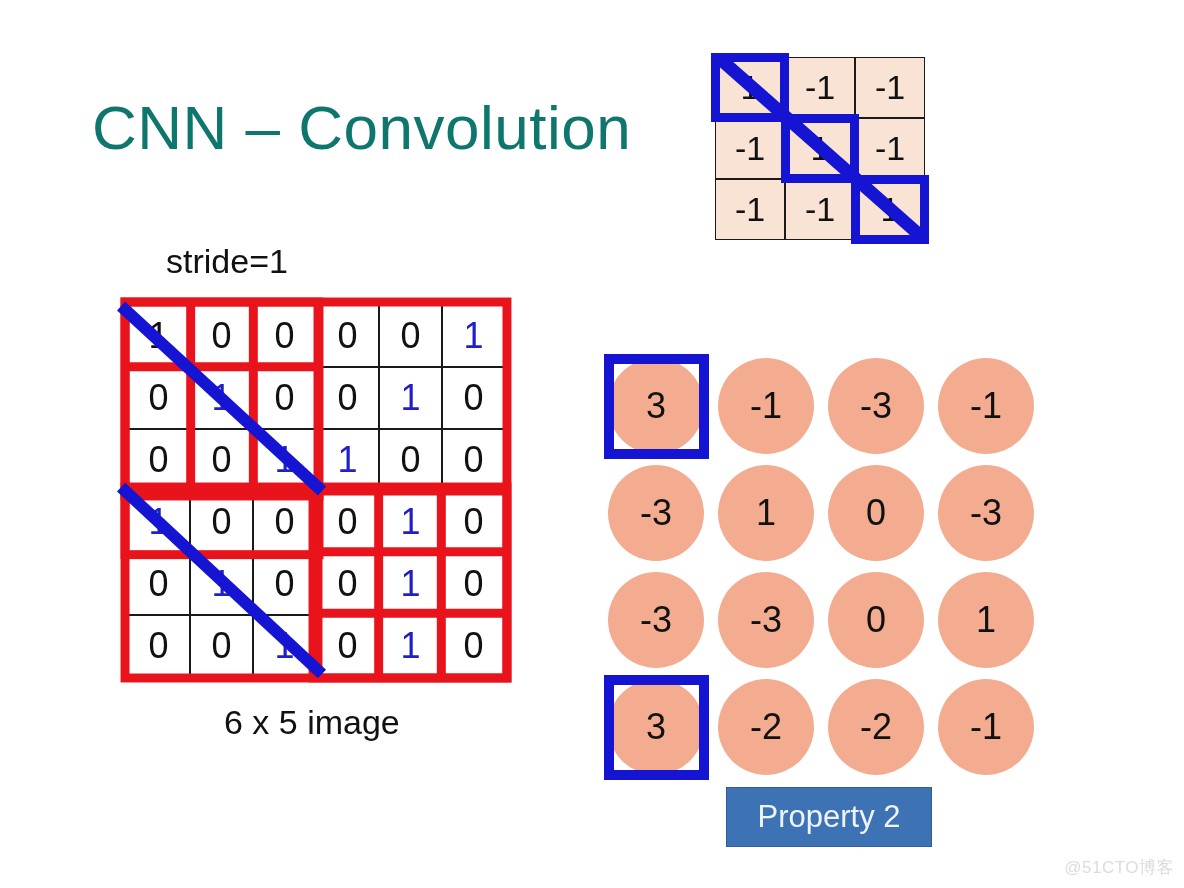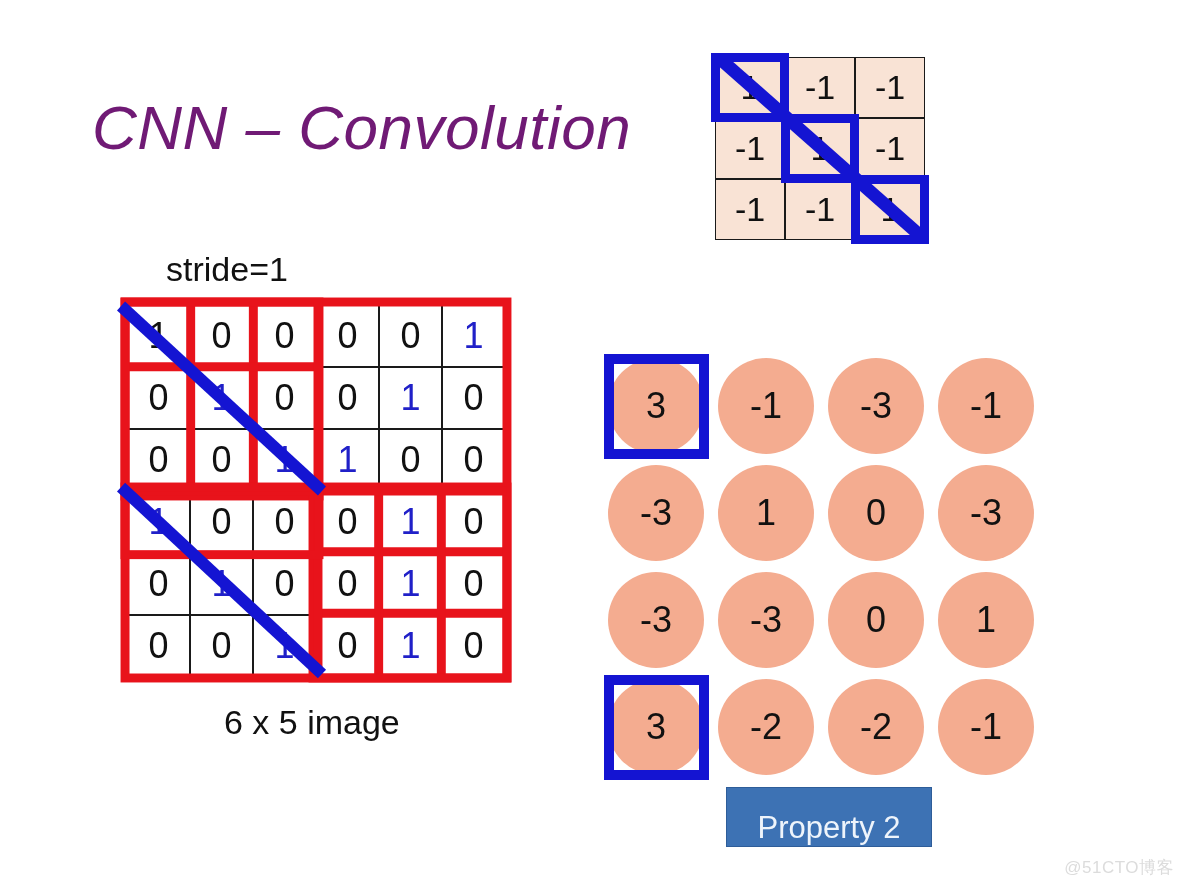--- a/index.html
+++ b/index.html
@@ -20,28 +20,27 @@
   }
 
   
   #title {
     position: absolute;
     left: 92px;
     top: 92px;
     font-size: 62px;
     font-weight: 400;
     letter-spacing: 0.5px;
-    color: #701a75;
-    white-space: nowrap;
-    font-style: italic;
+    color: #0f766e;
+    white-space: nowrap;
   }
   #stride-label {
     position: absolute;
     left: 166px;
-    top: 250px;
+    top: 242px;
     font-size: 34px;
     color: #111111;
     white-space: nowrap;
     text-align: right;
   }
   #image-caption {
     position: absolute;
     left: 224px;
     top: 703px;
     font-size: 34px;
@@ -159,21 +158,21 @@
   
   #property-banner {
     position: absolute;
     left: 726px;
     top: 787px;
     width: 204px;
     height: 58px;
     background: #3d72b4;
     border: 1px solid #2e5d99;
     display: flex;
-    align-items: flex-end;
+    align-items: center;
     justify-content: center;
     color: #eef4fb;
     font-size: 31px;
   }
 
   
   #watermark {
     position: absolute;
     right: 10px;
     bottom: 9px;

